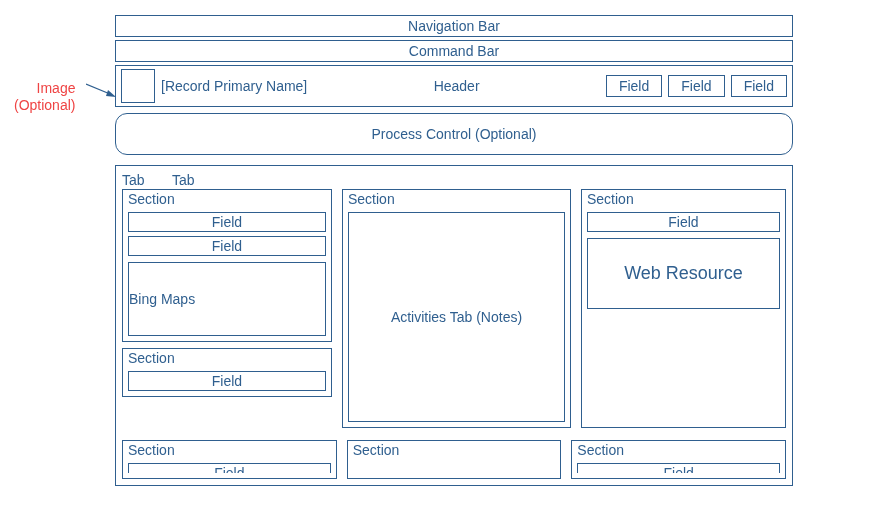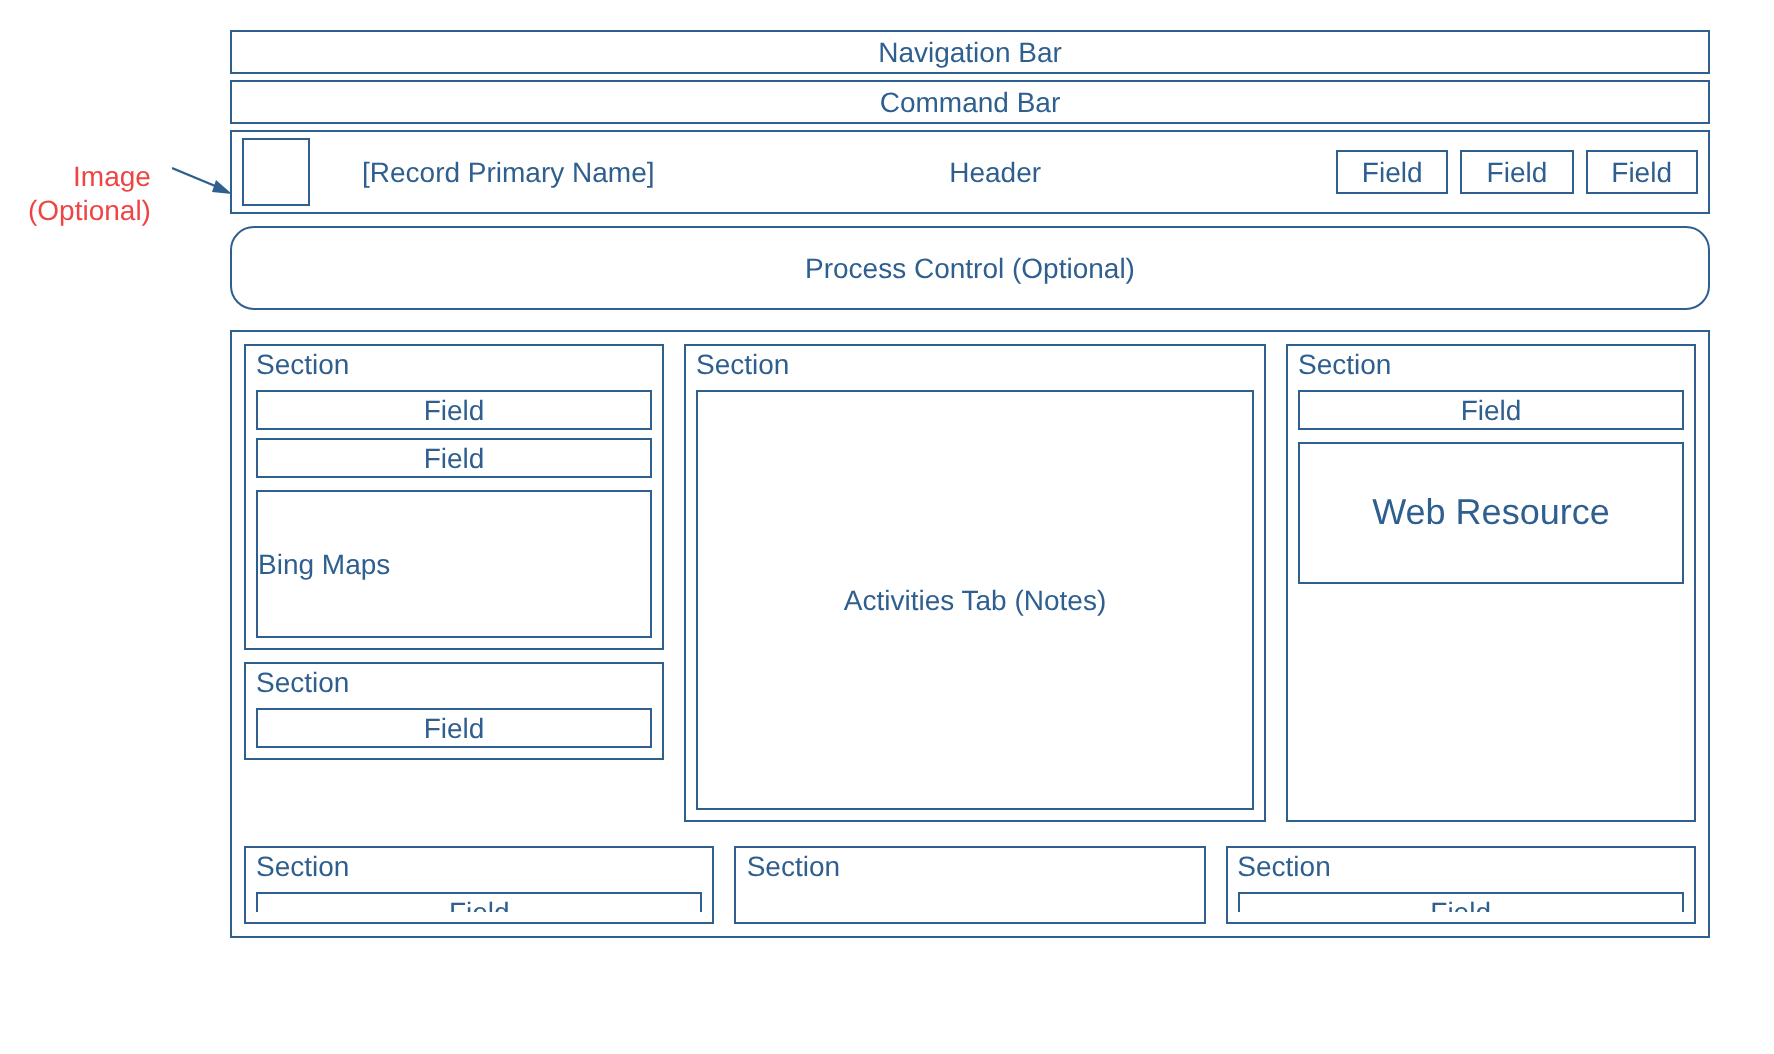--- a/index.html
+++ b/index.html
@@ -28,39 +28,39 @@
       width: 30px;
       height: 18px;
     }
     .arrow line { stroke: #2f5f8f; stroke-width: 1.2; }
     .arrow polygon { fill: #2f5f8f; }
 
     .frame {
       position: absolute;
       left: 115px;
       top: 15px;
-      width: 740px;
+      width: 678px;
     }
     .box {
       border: 1.5px solid #2f5f8f;
       background: #fff;
       font-size: 14px;
       color: #2f5f8f;
     }
     .bar {
       text-align: center;
       padding: 2px 0;
       margin-bottom: 3px;
     }
 
     .header-row {
       display: flex;
       align-items: center;
       padding: 3px 5px;
-      gap: 24px;
+      gap: 4px;
       margin-bottom: 6px;
     }
     .img-box {
       width: 34px;
       height: 34px;
       border: 1.5px solid #2f5f8f;
       flex-shrink: 0;
     }
     .primary-name { font-size: 14px; margin-left: 2px; }
     .header-label { flex: 1; text-align: center; }
@@ -171,20 +171,24 @@
     <div class="header-fields">
       <div class="hfield">Field</div>
       <div class="hfield">Field</div>
       <div class="hfield">Field</div>
     </div>
   </div>
 
   <div class="box process">Process Control (Optional)</div>
 
   <div class="box tab-container">
+    <div class="tabs">
+      <span>Tab</span>
+      <span>Tab</span>
+    </div>
 
     <div class="cols">
       <div class="col-left">
         <div class="section">
           <div class="section-title">Section</div>
           <div class="field">Field</div>
           <div class="field">Field</div>
           <div class="big-field">Bing Maps</div>
         </div>
         <div class="section">

